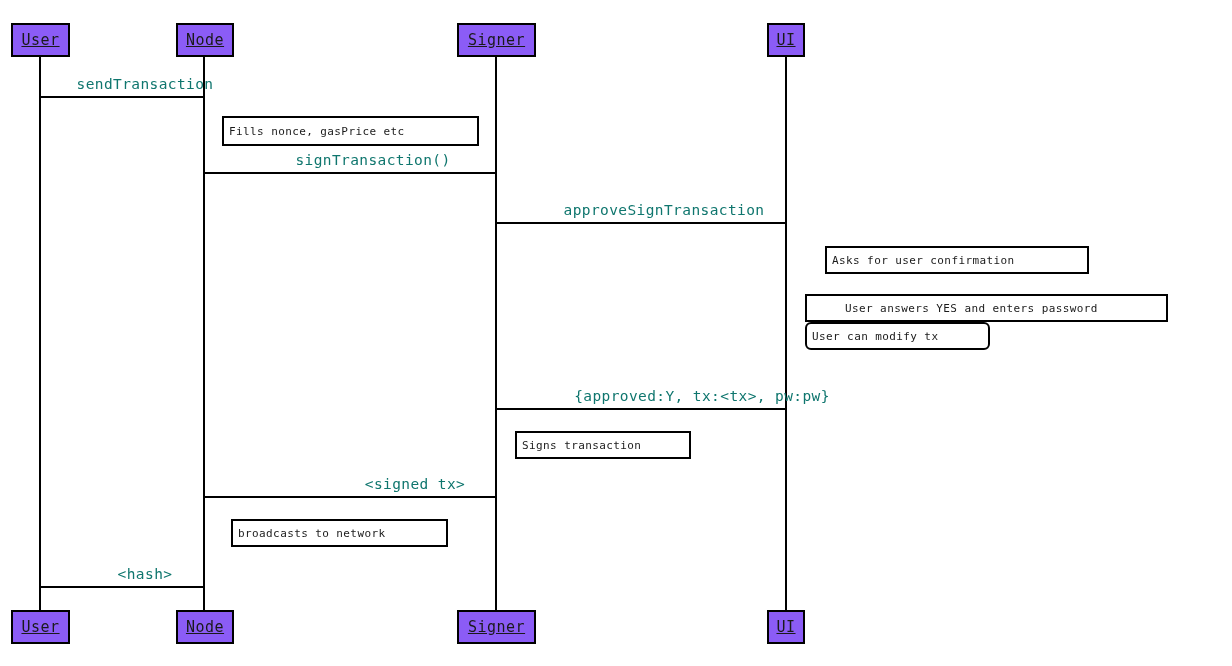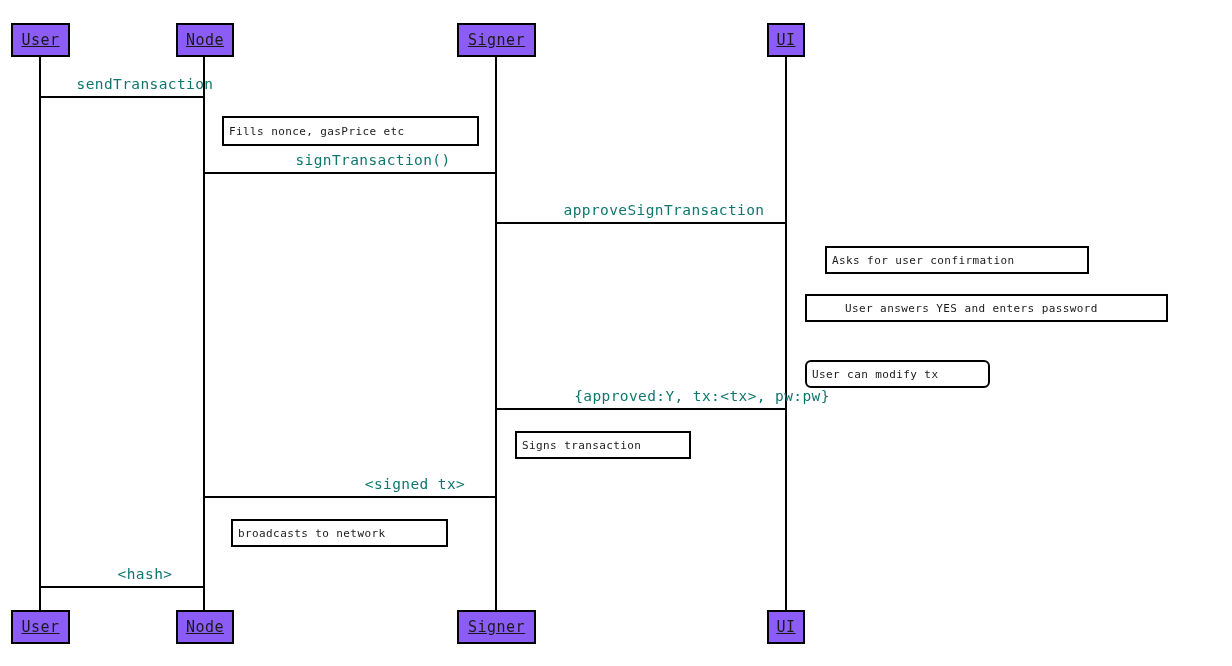--- a/index.html
+++ b/index.html
@@ -116,18 +116,18 @@
       <div class="participant-box" style="left: 11px; width: 59px; top: 610px; height: 34px;">User</div>
       <div class="participant-box" style="left: 176px; width: 58px; top: 610px; height: 34px;">Node</div>
       <div class="participant-box" style="left: 457px; width: 79px; top: 610px; height: 34px;">Signer</div>
       <div class="participant-box" style="left: 767px; width: 38px; top: 610px; height: 34px;">UI</div>
     </div>
 
   <div id="notes">
       <div class="note" style="left: 222px; top: 116px; width: 257px; height: 30px;">Fills nonce, gasPrice etc</div>
       <div class="note" style="left: 805px; top: 246px; width: 264px; height: 28px; margin-left: 20px;">Asks for user confirmation</div>
       <div class="note" style="left: 805px; top: 294px; width: 363px; height: 28px; padding-left: 38px;">User answers YES and enters password</div>
-      <div class="note" style="left: 805px; top: 360px; width: 185px; height: 28px; border-radius: 6px;">User can modify tx</div>
+      <div class="note" style="left: 805px; top: 322px; width: 185px; height: 28px; border-radius: 6px;">User can modify tx</div>
       <div class="note" style="left: 515px; top: 431px; width: 176px; height: 28px;">Signs transaction</div>
       <div class="note" style="left: 223px; top: 519px; width: 217px; height: 28px; margin-left: 8px;">broadcasts to network</div>
     </div>
 
 </div>
 
 </body></html>

